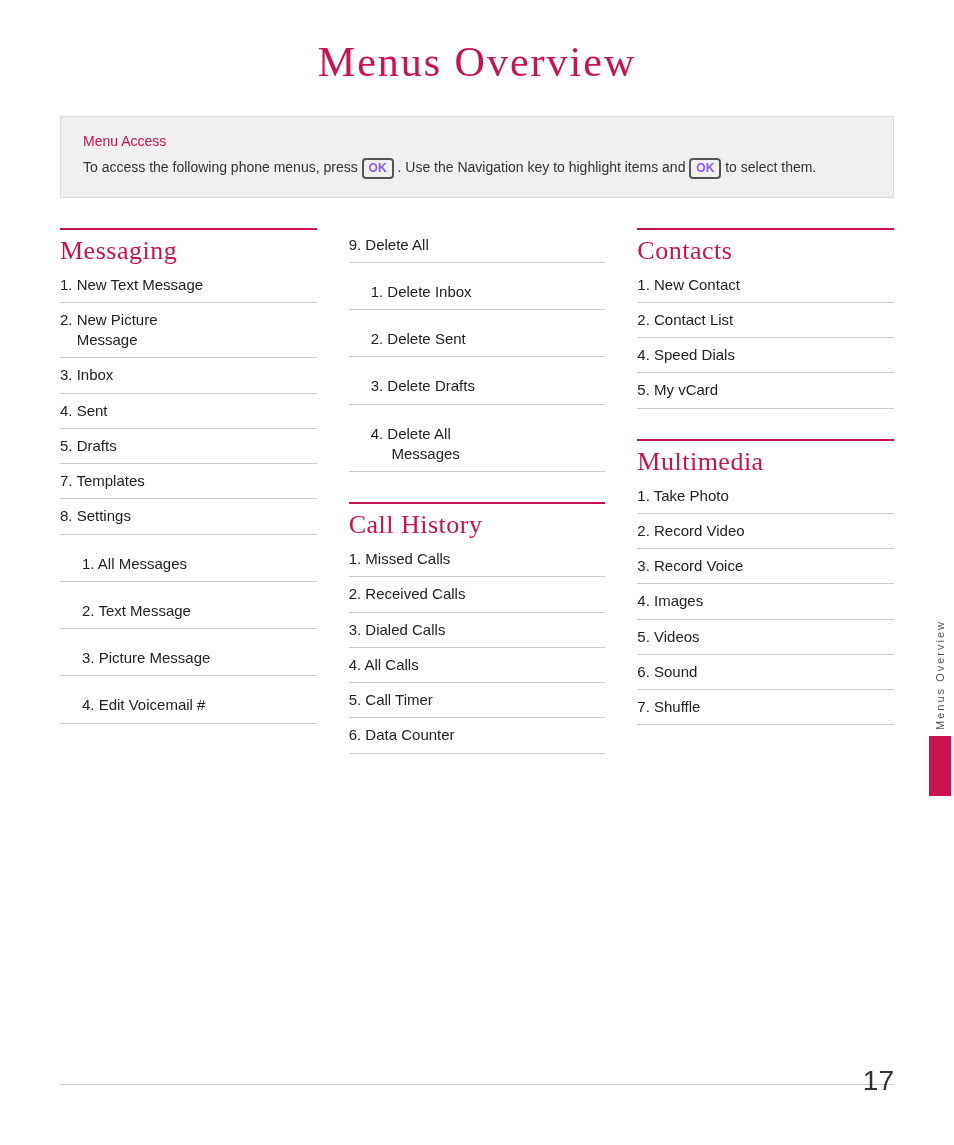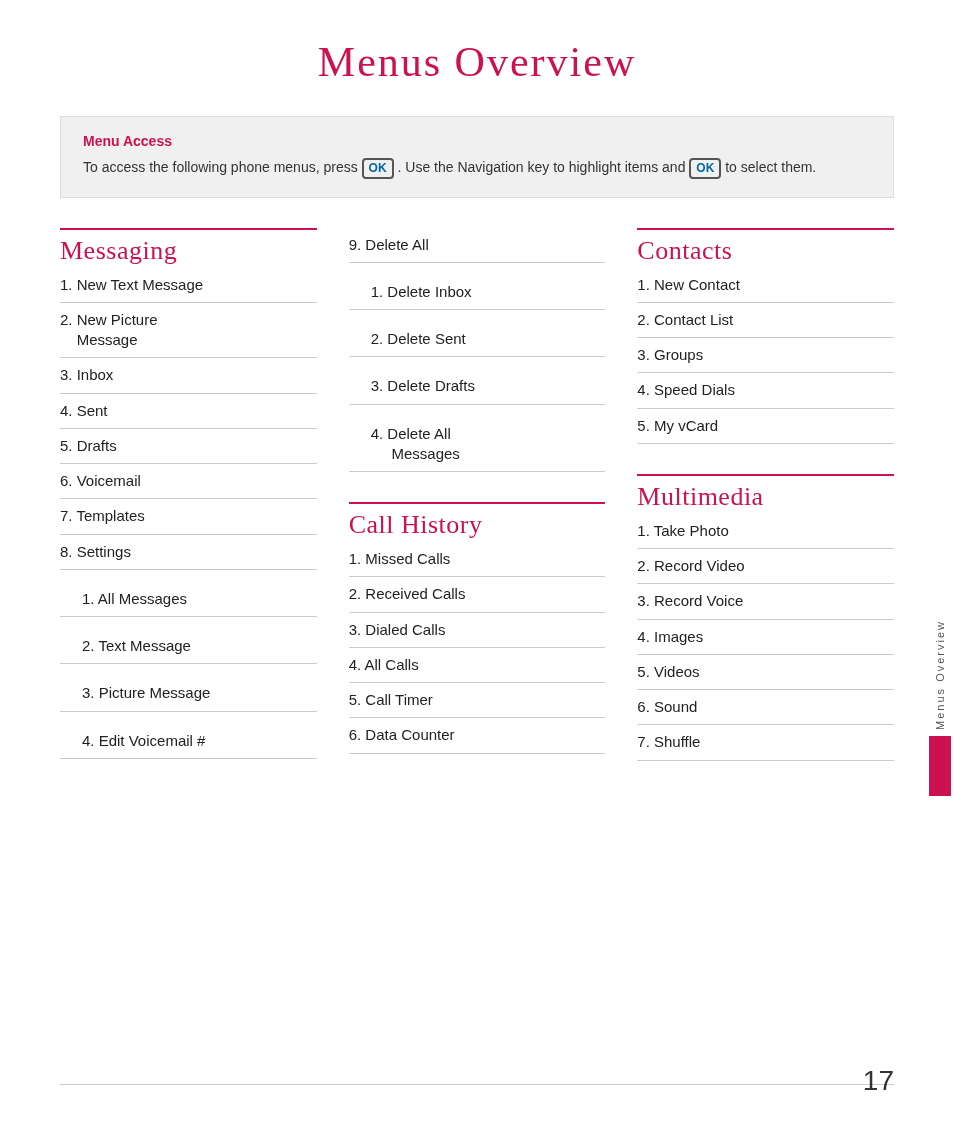--- a/index.html
+++ b/index.html
@@ -25,41 +25,41 @@
 
     .menu-access-box {
       margin: 0 60px 30px 60px;
       background: #f0f0f0;
       border: 1px solid #ddd;
       padding: 16px 22px 18px 22px;
     }
 
     .menu-access-title {
       color: #cc1150;
-      font-weight: bold;
+      font-weight: normal;
       font-size: 14px;
       margin-bottom: 8px;
       font-family: Arial, sans-serif;
     }
 
     .menu-access-text {
       font-size: 14px;
       color: #333;
       font-family: Arial, sans-serif;
       line-height: 1.5;
     }
 
     .ok-badge {
       display: inline-block;
       border: 2px solid #555;
       border-radius: 4px;
       padding: 0px 5px;
       font-size: 12px;
       font-weight: bold;
-      color: #0369a1;
+      color: #8b5cf6;
       line-height: 1.4;
       vertical-align: middle;
       font-family: Arial, sans-serif;
       text-align: center;
     }
 
     .columns-area {
       display: flex;
       flex-direction: row;
       padding: 0 40px 40px 60px;
@@ -164,21 +164,20 @@
 <div class="columns-area">
 
   <div class="col">
     <div class="section-title">Messaging</div>
 
     <div class="menu-item">1. New Text Message</div>
     <div class="menu-item">2. New Picture<br>&nbsp;&nbsp;&nbsp;&nbsp;Message</div>
     <div class="menu-item">3. Inbox</div>
     <div class="menu-item">4. Sent</div>
     <div class="menu-item">5. Drafts</div>
-    <div class="menu-item">6. Voicemail</div>
     <div class="menu-item">7.  Templates</div>
     <div class="menu-item">8. Settings</div>
     <div class="menu-item sub">1. All Messages</div>
     <div class="menu-item sub">2. Text Message</div>
     <div class="menu-item sub">3. Picture Message</div>
     <div class="menu-item sub">4. Edit Voicemail #</div>
   </div>
 
   <div class="col">
     <div class="menu-item">9. Delete All</div>
@@ -195,21 +194,20 @@
     <div class="menu-item">3. Dialed Calls</div>
     <div class="menu-item">4. All Calls</div>
     <div class="menu-item">5. Call Timer</div>
     <div class="menu-item">6. Data Counter</div>
   </div>
 
   <div class="col">
     <div class="section-title">Contacts</div>
     <div class="menu-item">1. New Contact</div>
     <div class="menu-item">2. Contact List</div>
-    <div class="menu-item">3. Groups</div>
     <div class="menu-item">4. Speed Dials</div>
     <div class="menu-item">5. My vCard</div>
 
     <div class="col-spacer"></div>
 
     <div class="section-title">Multimedia</div>
     <div class="menu-item">1. Take Photo</div>
     <div class="menu-item">2. Record Video</div>
     <div class="menu-item">3. Record Voice</div>
     <div class="menu-item">4. Images</div>

